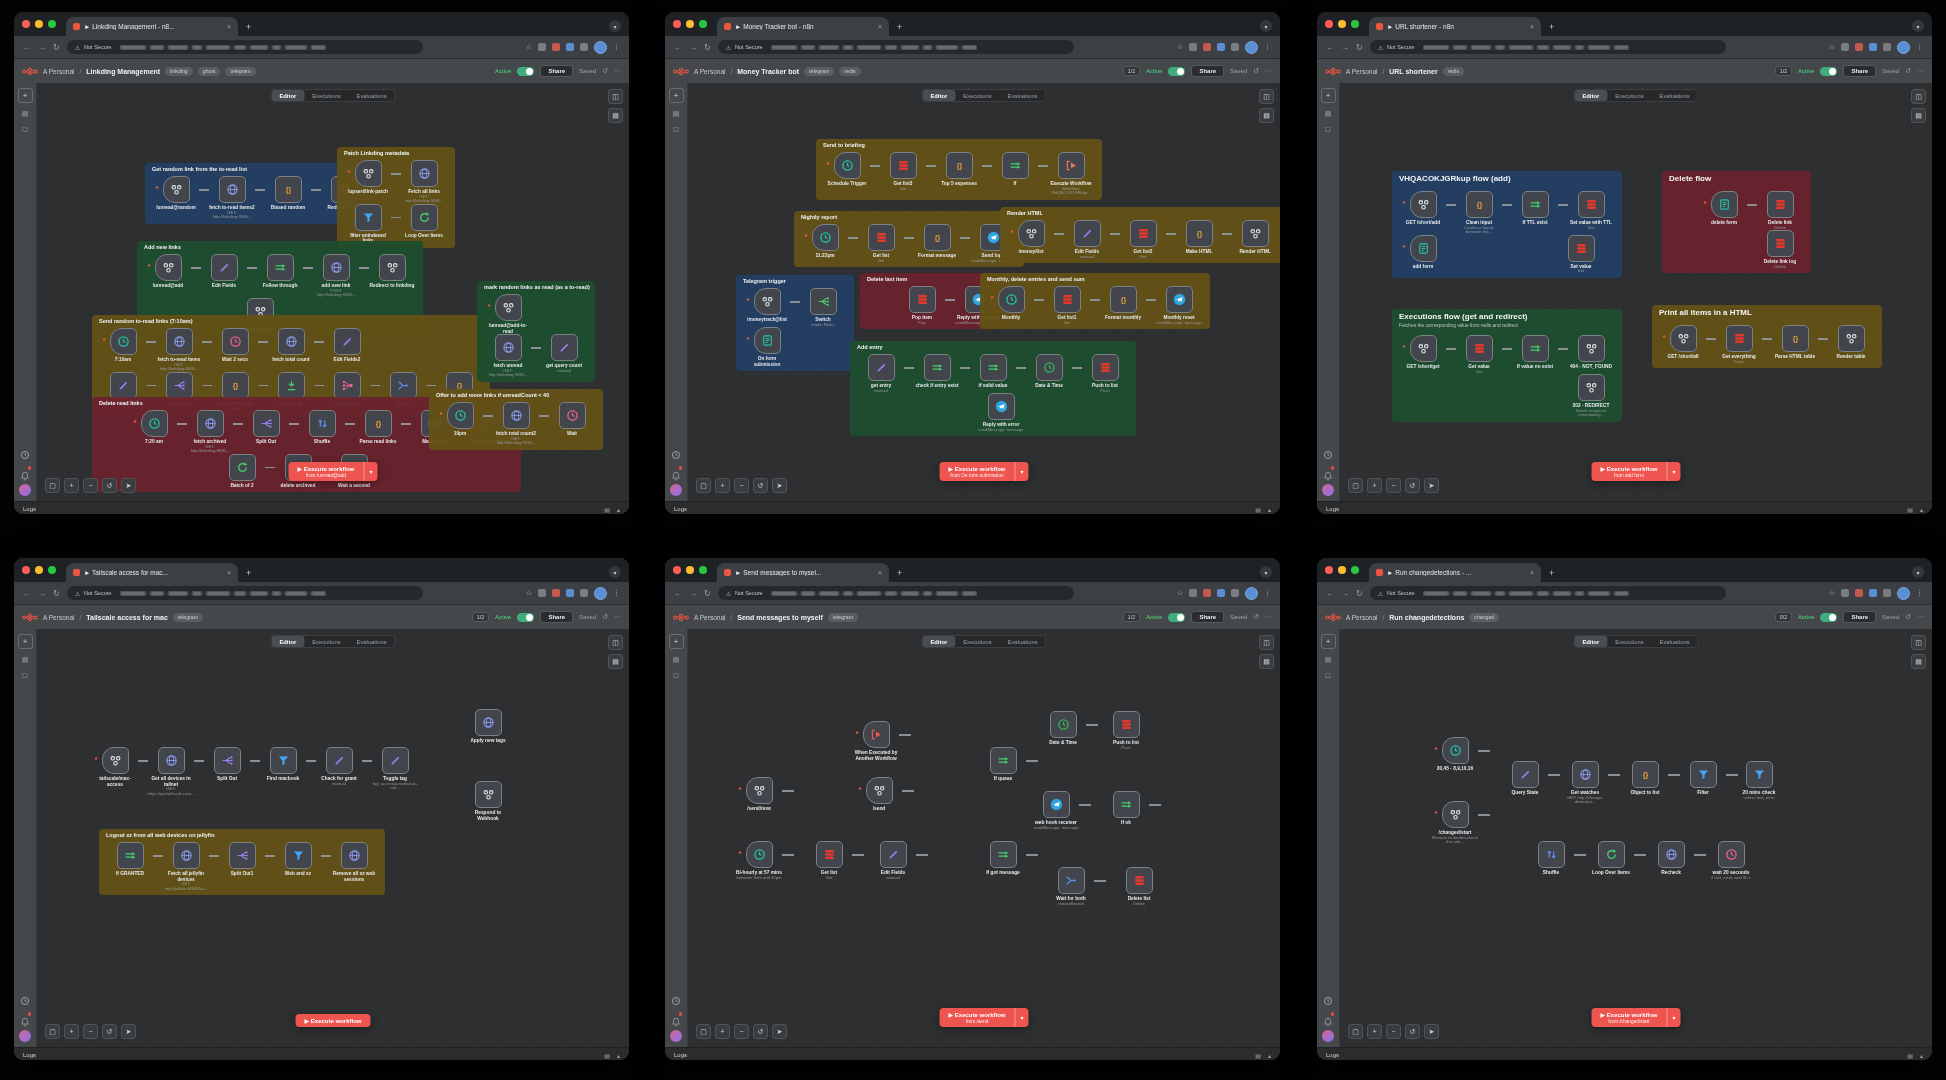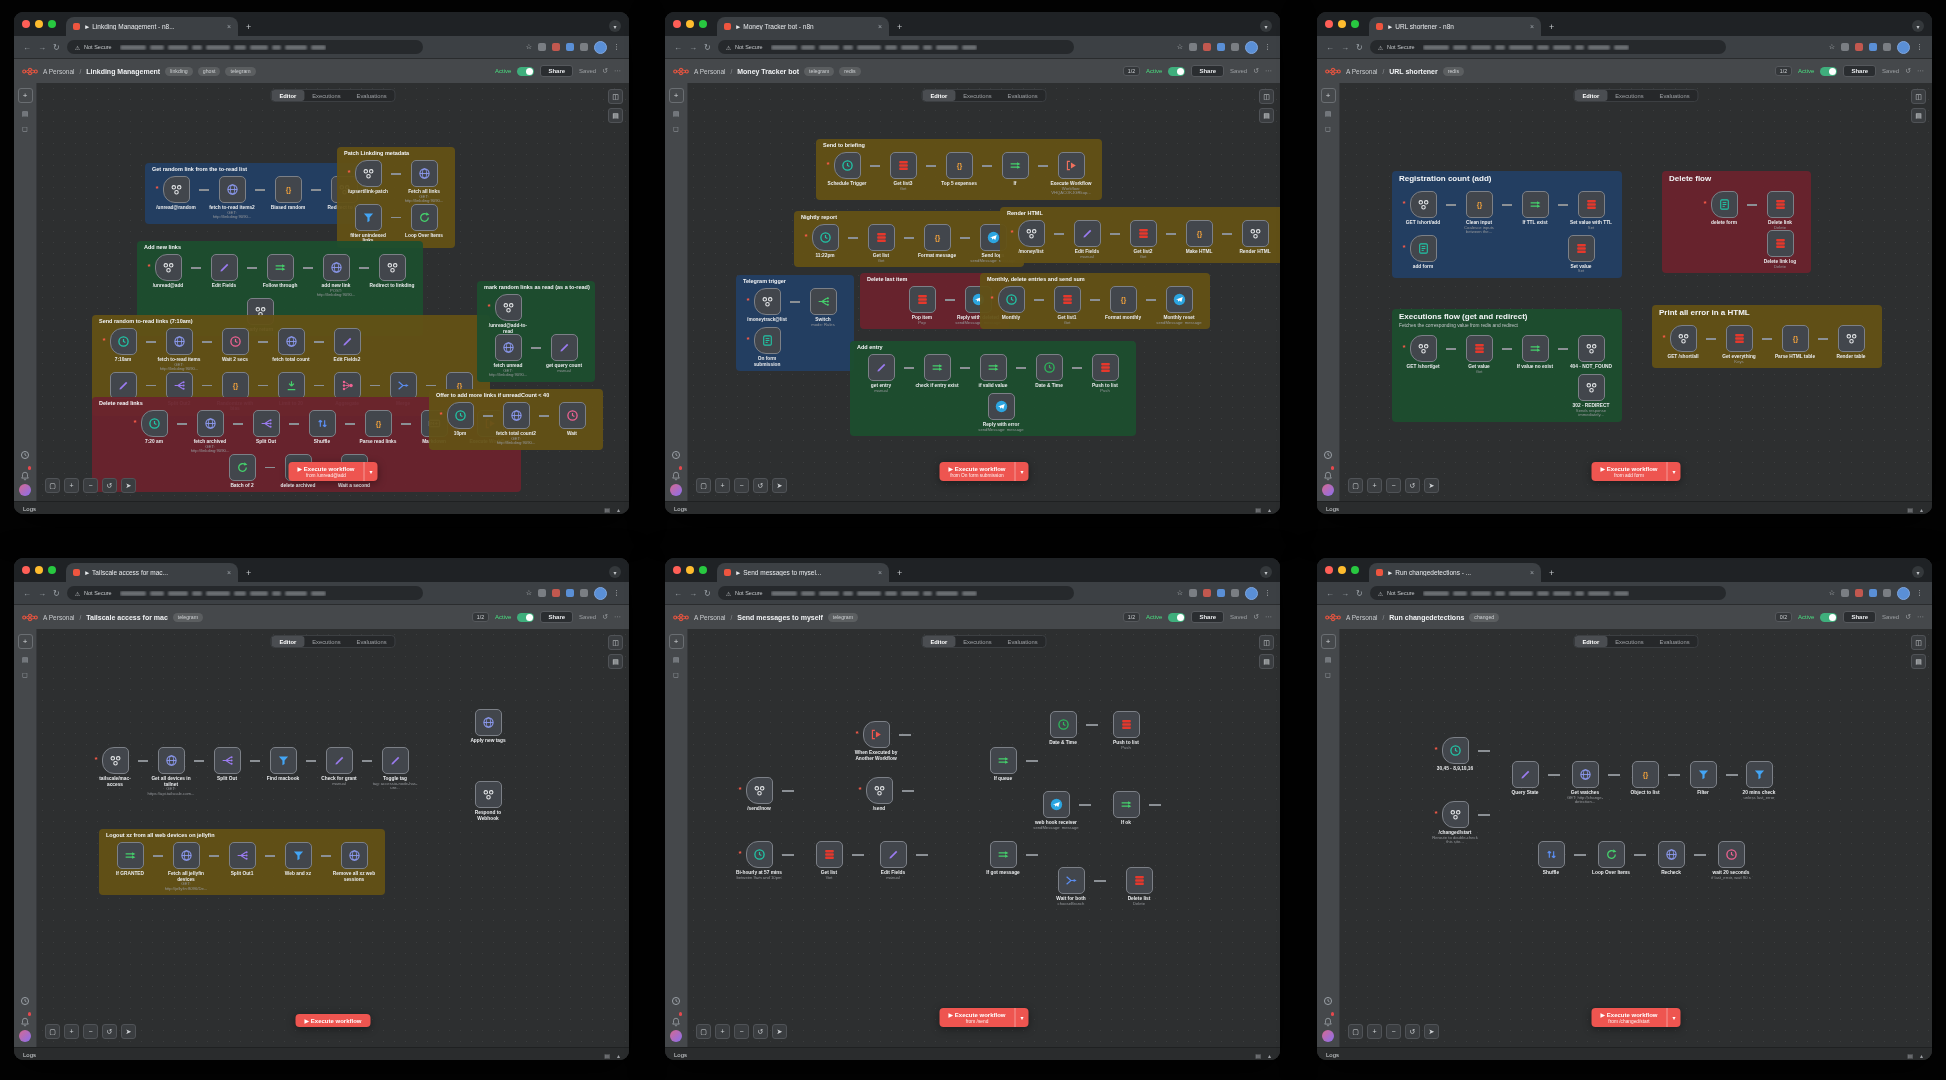--- a/index.html
+++ b/index.html
@@ -1260,21 +1260,21 @@
           <div class="pills">
             <span class="pill active">Editor</span>
             <span class="pill">Executions</span>
             <span class="pill">Evaluations</span>
           </div>
           <div class="panelbtns">
             <span class="ctl">◫</span>
             <span class="ctl">▤</span>
           </div>
           <div class="group g-blue big" style="left: 52px; top: 88px;">
-            <div class="gtitle">Registration count (add)</div>
+            <div class="gtitle">VHQACOKJGRkup flow (add)</div>
             <div class="grow">
               <div class="nodewrap">
                 <div class="node trigger">
                   <span class="tpin">*</span>
                   <svg class="nicon ic-webhook">
                     <use href="#sym-webhook" xlink:href="#sym-webhook"></use>
                   </svg>
                 </div>
                 <div class="nlabel">GET /short/add</div>
               </div>
@@ -1412,21 +1412,21 @@
                   <svg class="nicon ic-webhook">
                     <use href="#sym-webhook" xlink:href="#sym-webhook"></use>
                   </svg>
                 </div>
                 <div class="nlabel">302 - REDIRECT</div>
                 <div class="nsub">Sends response immediately...</div>
               </div>
             </div>
           </div>
           <div class="group g-olive big" style="left: 312px; top: 222px;">
-            <div class="gtitle">Print all error in a HTML</div>
+            <div class="gtitle">Print all items in a HTML</div>
             <div class="grow">
               <div class="nodewrap">
                 <div class="node trigger">
                   <span class="tpin">*</span>
                   <svg class="nicon ic-webhook">
                     <use href="#sym-webhook" xlink:href="#sym-webhook"></use>
                   </svg>
                 </div>
                 <div class="nlabel">GET /short/all</div>
               </div>

